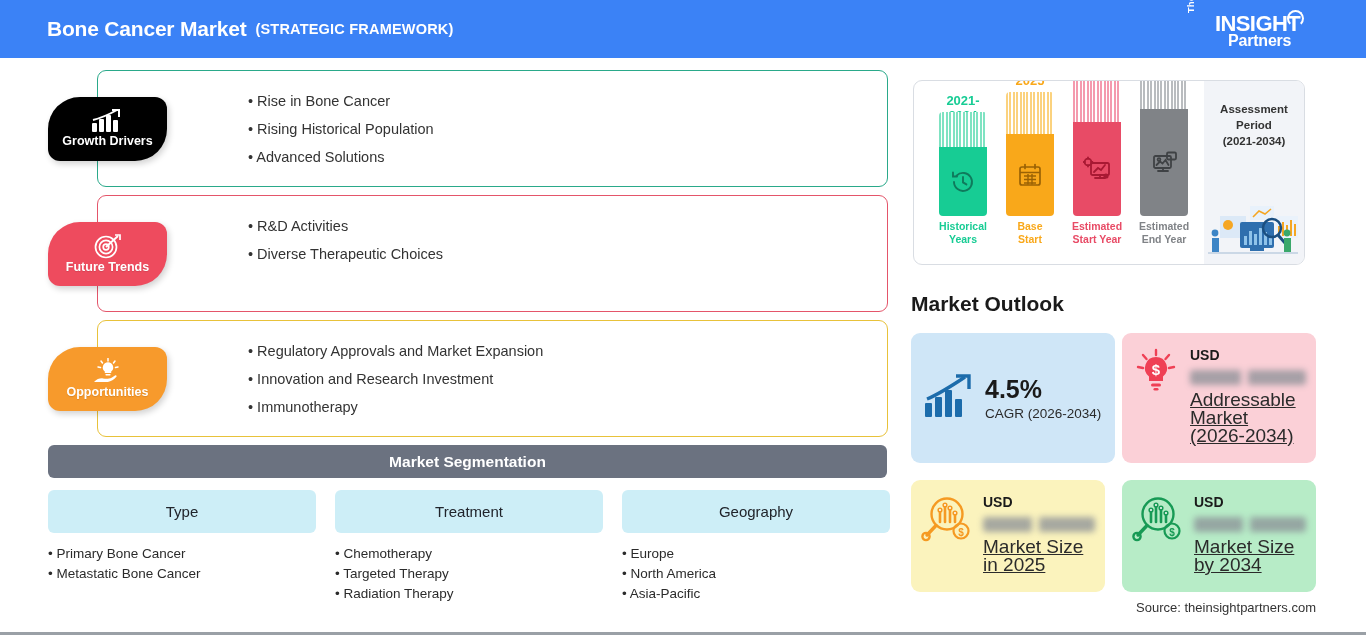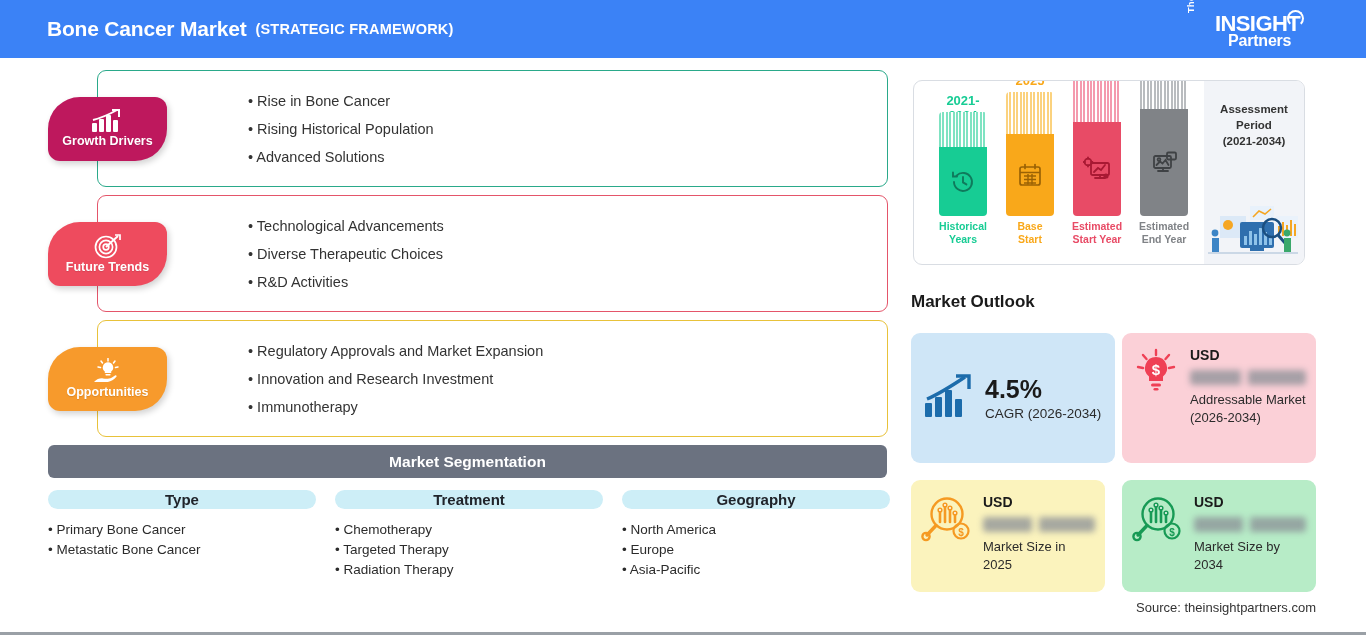--- a/index.html
+++ b/index.html
@@ -52,23 +52,23 @@
                 white-space:nowrap; }
   .bullets li::before { content:"• "; color:#333; }
 
   
   .seg-header {
     position:absolute; left:48px; top:445px; width:839px; height:33px;
     background:#6b7280; border-radius:6px; color:#fff; font-size:15.5px;
     font-weight:bold; display:flex; align-items:center; justify-content:center;
   }
   .seg-col { position:absolute; top:490px; width:268px; }
-  .seg-cap { height:19px; background:#cdeef7; border-radius:12px; display:flex;
+  .seg-cap { height:43px; background:#cdeef7; border-radius:6px; display:flex;
              align-items:center; justify-content:center; font-size:15px;
-             font-weight:bold; color:#20242b; }
+             font-weight:normal; color:#20242b; }
   .seg-col ul { margin-top:11px; }
   .seg-col li { list-style:none; font-size:13.5px; color:#2b2b2b; line-height:20px;
                 white-space:nowrap; }
   .seg-col li::before { content:"• "; }
 
   
   .assess {
     position:absolute; left:913px; top:80px; width:392px; height:185px;
     background:#fff; border:1px solid #d9dde3; border-radius:9px; overflow:hidden;
   }
@@ -80,28 +80,28 @@
   .bar-wrap { position:absolute; bottom:48px; width:48px; }
   .bar-year { position:absolute; width:100%; text-align:center; font-size:13px;
               font-weight:bold; }
   .bar { position:absolute; bottom:0; width:100%; border-radius:4px; overflow:hidden; }
   .bar .stripes { width:100%; }
   .bar .solid { width:100%; display:flex; align-items:center; justify-content:center; }
   .bar-cap { position:absolute; width:62px; left:-7px; text-align:center;
              font-size:10.5px; font-weight:bold; line-height:13px; }
 
   
-  .outlook-title { position:absolute; left:911px; top:292px; font-size:17px;
+  .outlook-title { position:absolute; left:911px; top:292px; font-size:21px;
                    font-weight:bold; color:#1a1a1a; }
   .ocard { position:absolute; border-radius:9px; }
   .ocard .usd { font-size:14px; font-weight:bold; color:#1a1a1a; }
   .ocard .blurred { height:15px; margin:7px 0 6px 0; border-radius:3px;
                     background:linear-gradient(90deg,#8a8f96 0 44%,transparent 44% 50%,#8a8f96 50% 100%);
                     filter: blur(3px); opacity:.75; }
-  .ocard .clabel { font-size:13px; color:#2b2b2b; line-height:18px; }
+  .ocard .clabel { font-size:19px; color:#2b2b2b; line-height:18px;text-decoration:underline; }
   .big-pct { font-size:25px; font-weight:bold; color:#1a1a1a; }
   .cagr-lab { font-size:13.5px; color:#2b2b2b; margin-top:2px; }
   .source { position:absolute; right:50px; top:600px; font-size:13px; color:#333; }
 </style>
 </head>
 <body>
 
 <div class="page">
 
   <div class="header">
@@ -111,21 +111,21 @@
       <span class="the">The</span>
       <span class="insight">INSIGHT</span>
       <span class="partners">Partners</span>
       <span class="ring"></span>
     </div>
   </div>
 
   <div id="blocks-host">
       <div class="block" style="left: 48px; top: 70px; width: 840px; height: 117px;">
         <div class="outline" style="height: 117px; border-color: rgb(42, 169, 138);"></div>
-        <div class="pill" style="background: #be185d; top: 26.5px;">
+        <div class="pill" style="background: #000000; top: 26.5px;">
           <span>
             <svg width="34" height="24" viewBox="0 0 34 24" fill="#fff">
     <rect x="1" y="14" width="5" height="9" rx="1"></rect>
               <rect x="8" y="10" width="5" height="13" rx="1"></rect>
     <rect x="15" y="6" width="5" height="17" rx="1"></rect>
               <rect x="22" y="11" width="5" height="12" rx="1"></rect>
     <path d="M2 11 C10 9 17 6 26 1" stroke="#fff" stroke-width="2" fill="none"></path>
     <path d="M21 1 H28 V8" stroke="#fff" stroke-width="2" fill="none"></path>
             </svg>
           </span>
@@ -145,23 +145,22 @@
     <circle cx="13" cy="14" r="10.5"></circle>
               <circle cx="13" cy="14" r="6.6"></circle>
               <circle cx="13" cy="14" r="2.8"></circle>
     <path d="M13 14 L25 3" stroke-width="2"></path>
               <path d="M22 2 L27 2 L27 7" stroke-width="1.7"></path>
             </svg>
           </span>
      <span class="pill-label">Future Trends</span>
         </div>
         <ul class="bullets" style="top: 16.5px;">
-          <li>Technological Advancements</li>
+          <li>R&amp;D Activities</li>
           <li>Diverse Therapeutic Choices</li>
-          <li>R&amp;D Activities</li>
         </ul>
       </div>
       <div class="block" style="left: 48px; top: 320px; width: 840px; height: 117px;">
         <div class="outline" style="height: 117px; border-color: rgb(232, 194, 58);"></div>
         <div class="pill" style="background: rgb(247, 154, 44); top: 26.5px;">
           <span>
             <svg width="32" height="26" viewBox="0 0 32 26" fill="#fff">
     <g stroke="#fff" stroke-width="1.5" stroke-linecap="round">
       <line x1="16" y1="0.5" x2="16" y2="3"></line>
                 <line x1="9" y1="3" x2="10.5" y2="5"></line>
@@ -197,22 +196,22 @@
         <div class="seg-cap">Treatment</div>
         <ul>
           <li>Chemotherapy</li>
           <li>Targeted Therapy</li>
           <li>Radiation Therapy</li>
         </ul>
       </div>
       <div class="seg-col" style="left: 622px;">
         <div class="seg-cap">Geography</div>
         <ul>
+          <li>Europe</li>
           <li>North America</li>
-          <li>Europe</li>
           <li>Asia-Pacific</li>
         </ul>
       </div>
     </div>
 
   <div class="assess">
     <div class="right-pane"></div>
     <div class="ap-title">
       <div>Assessment</div>
       <div>Period</div>

